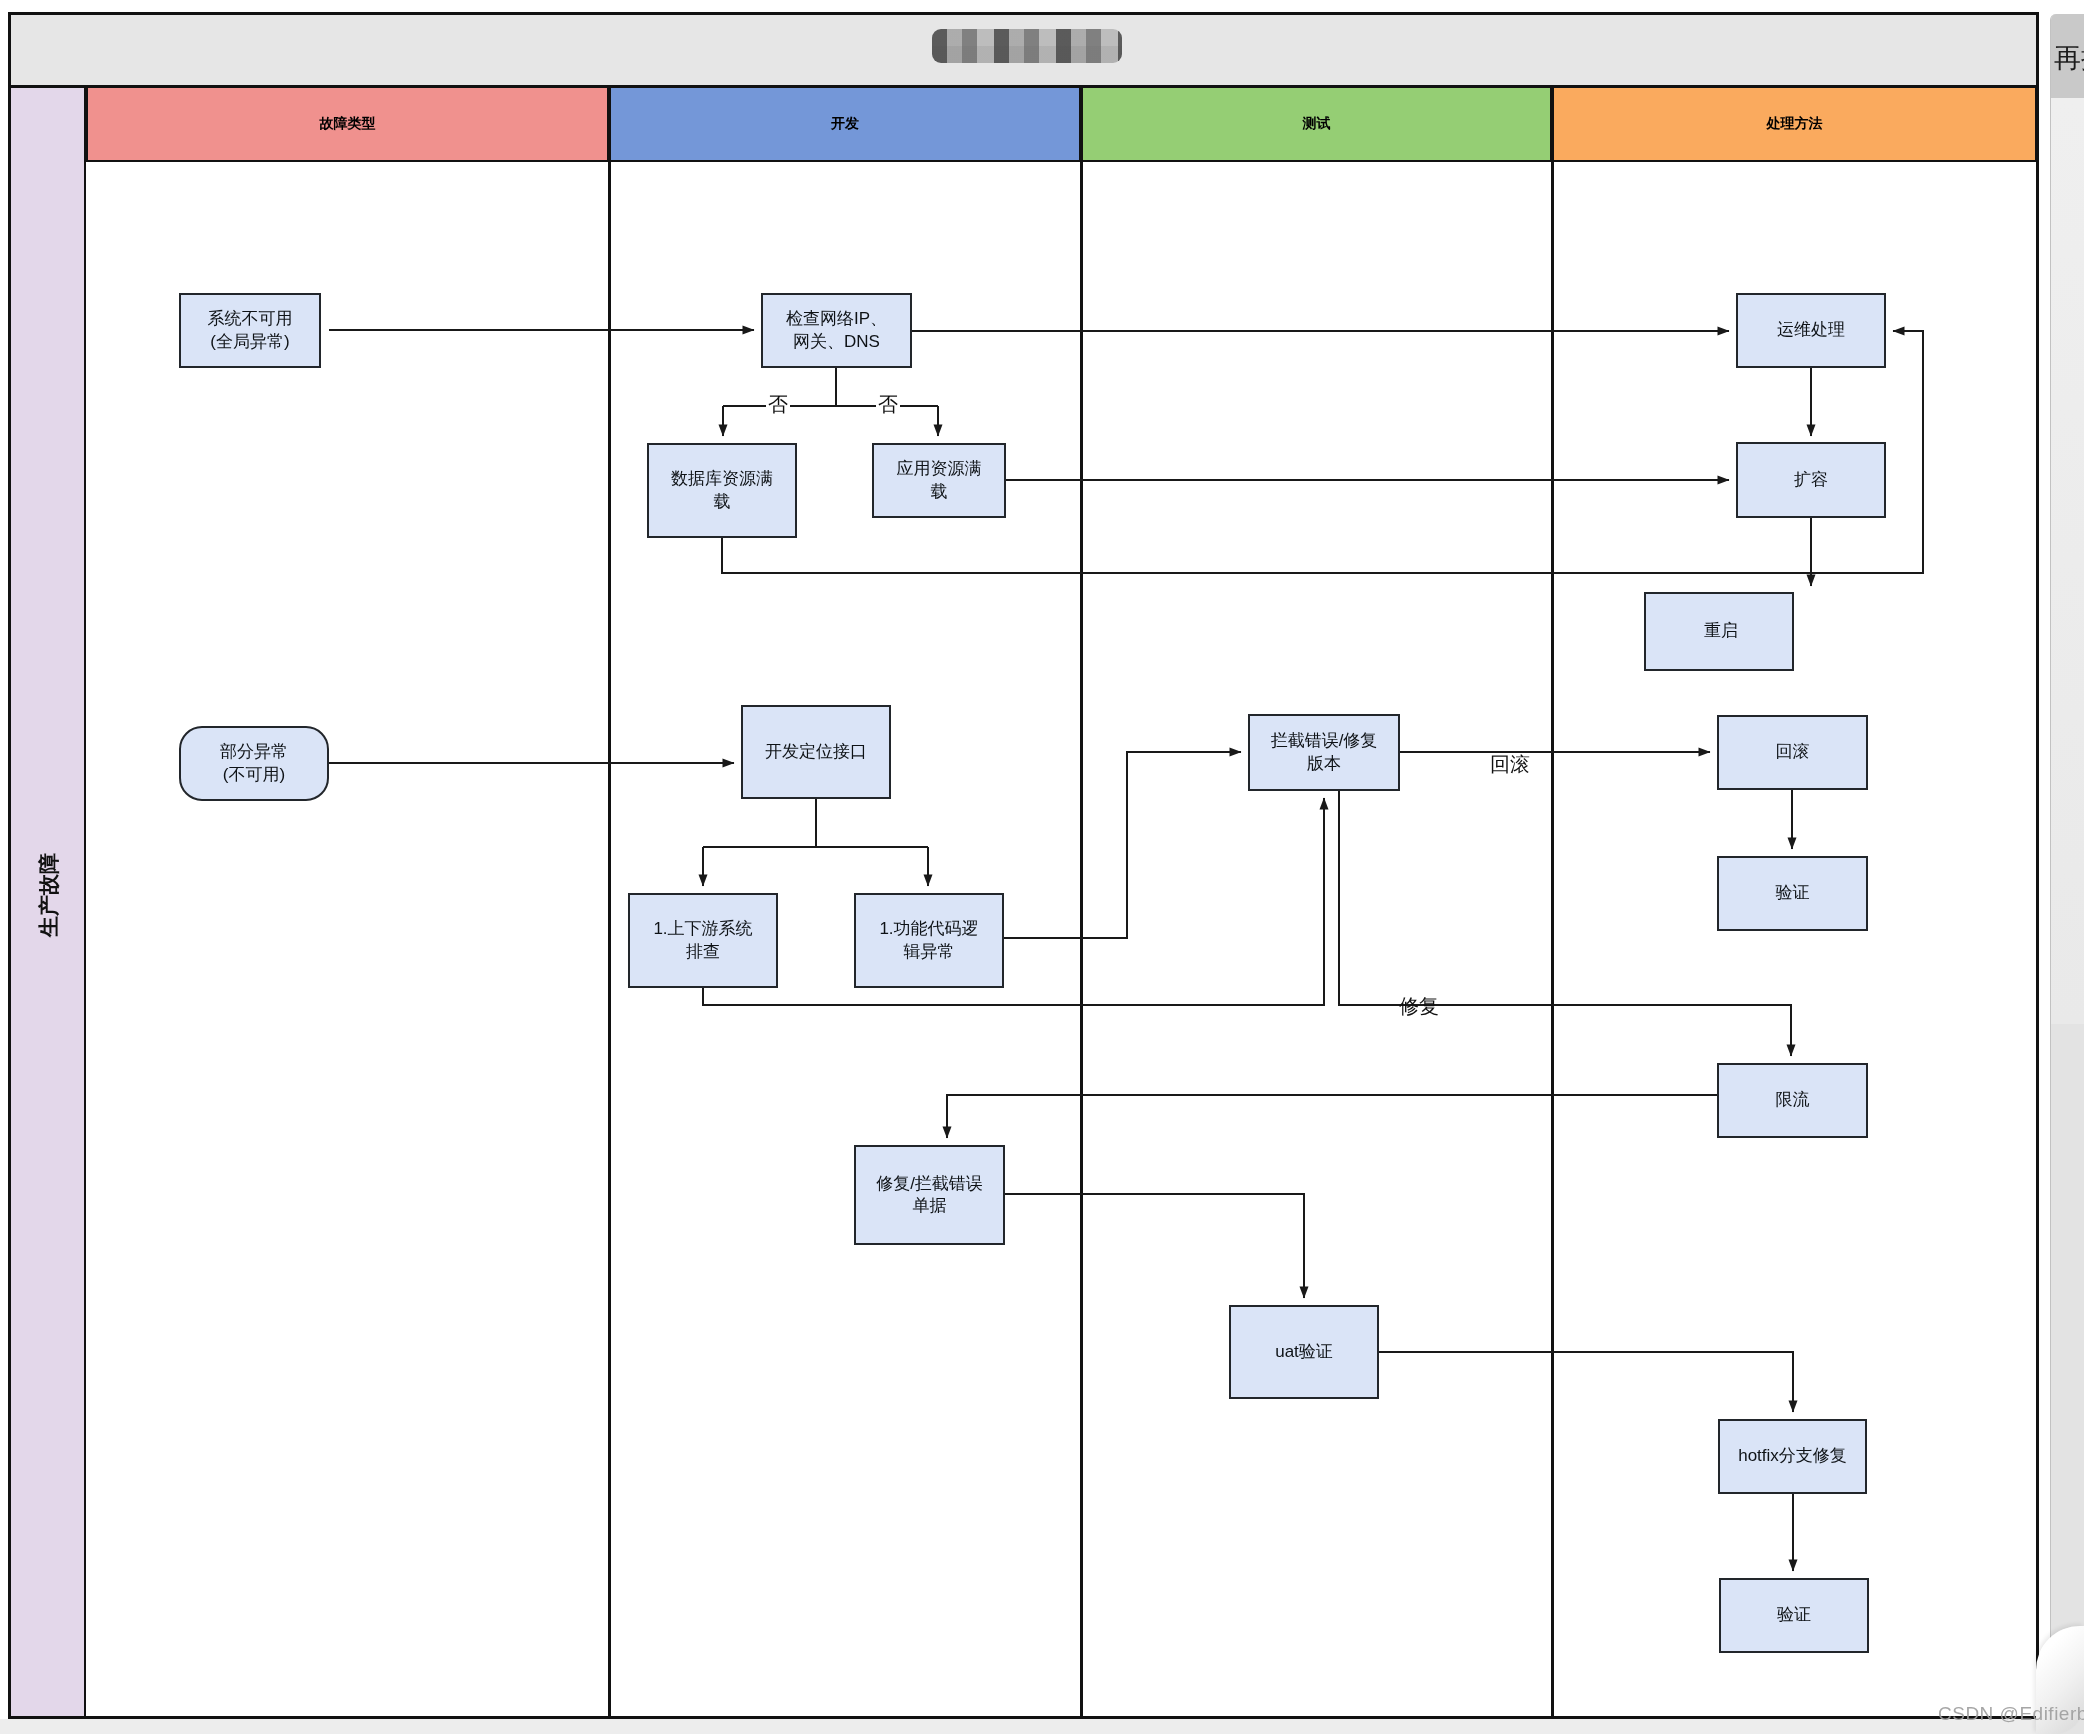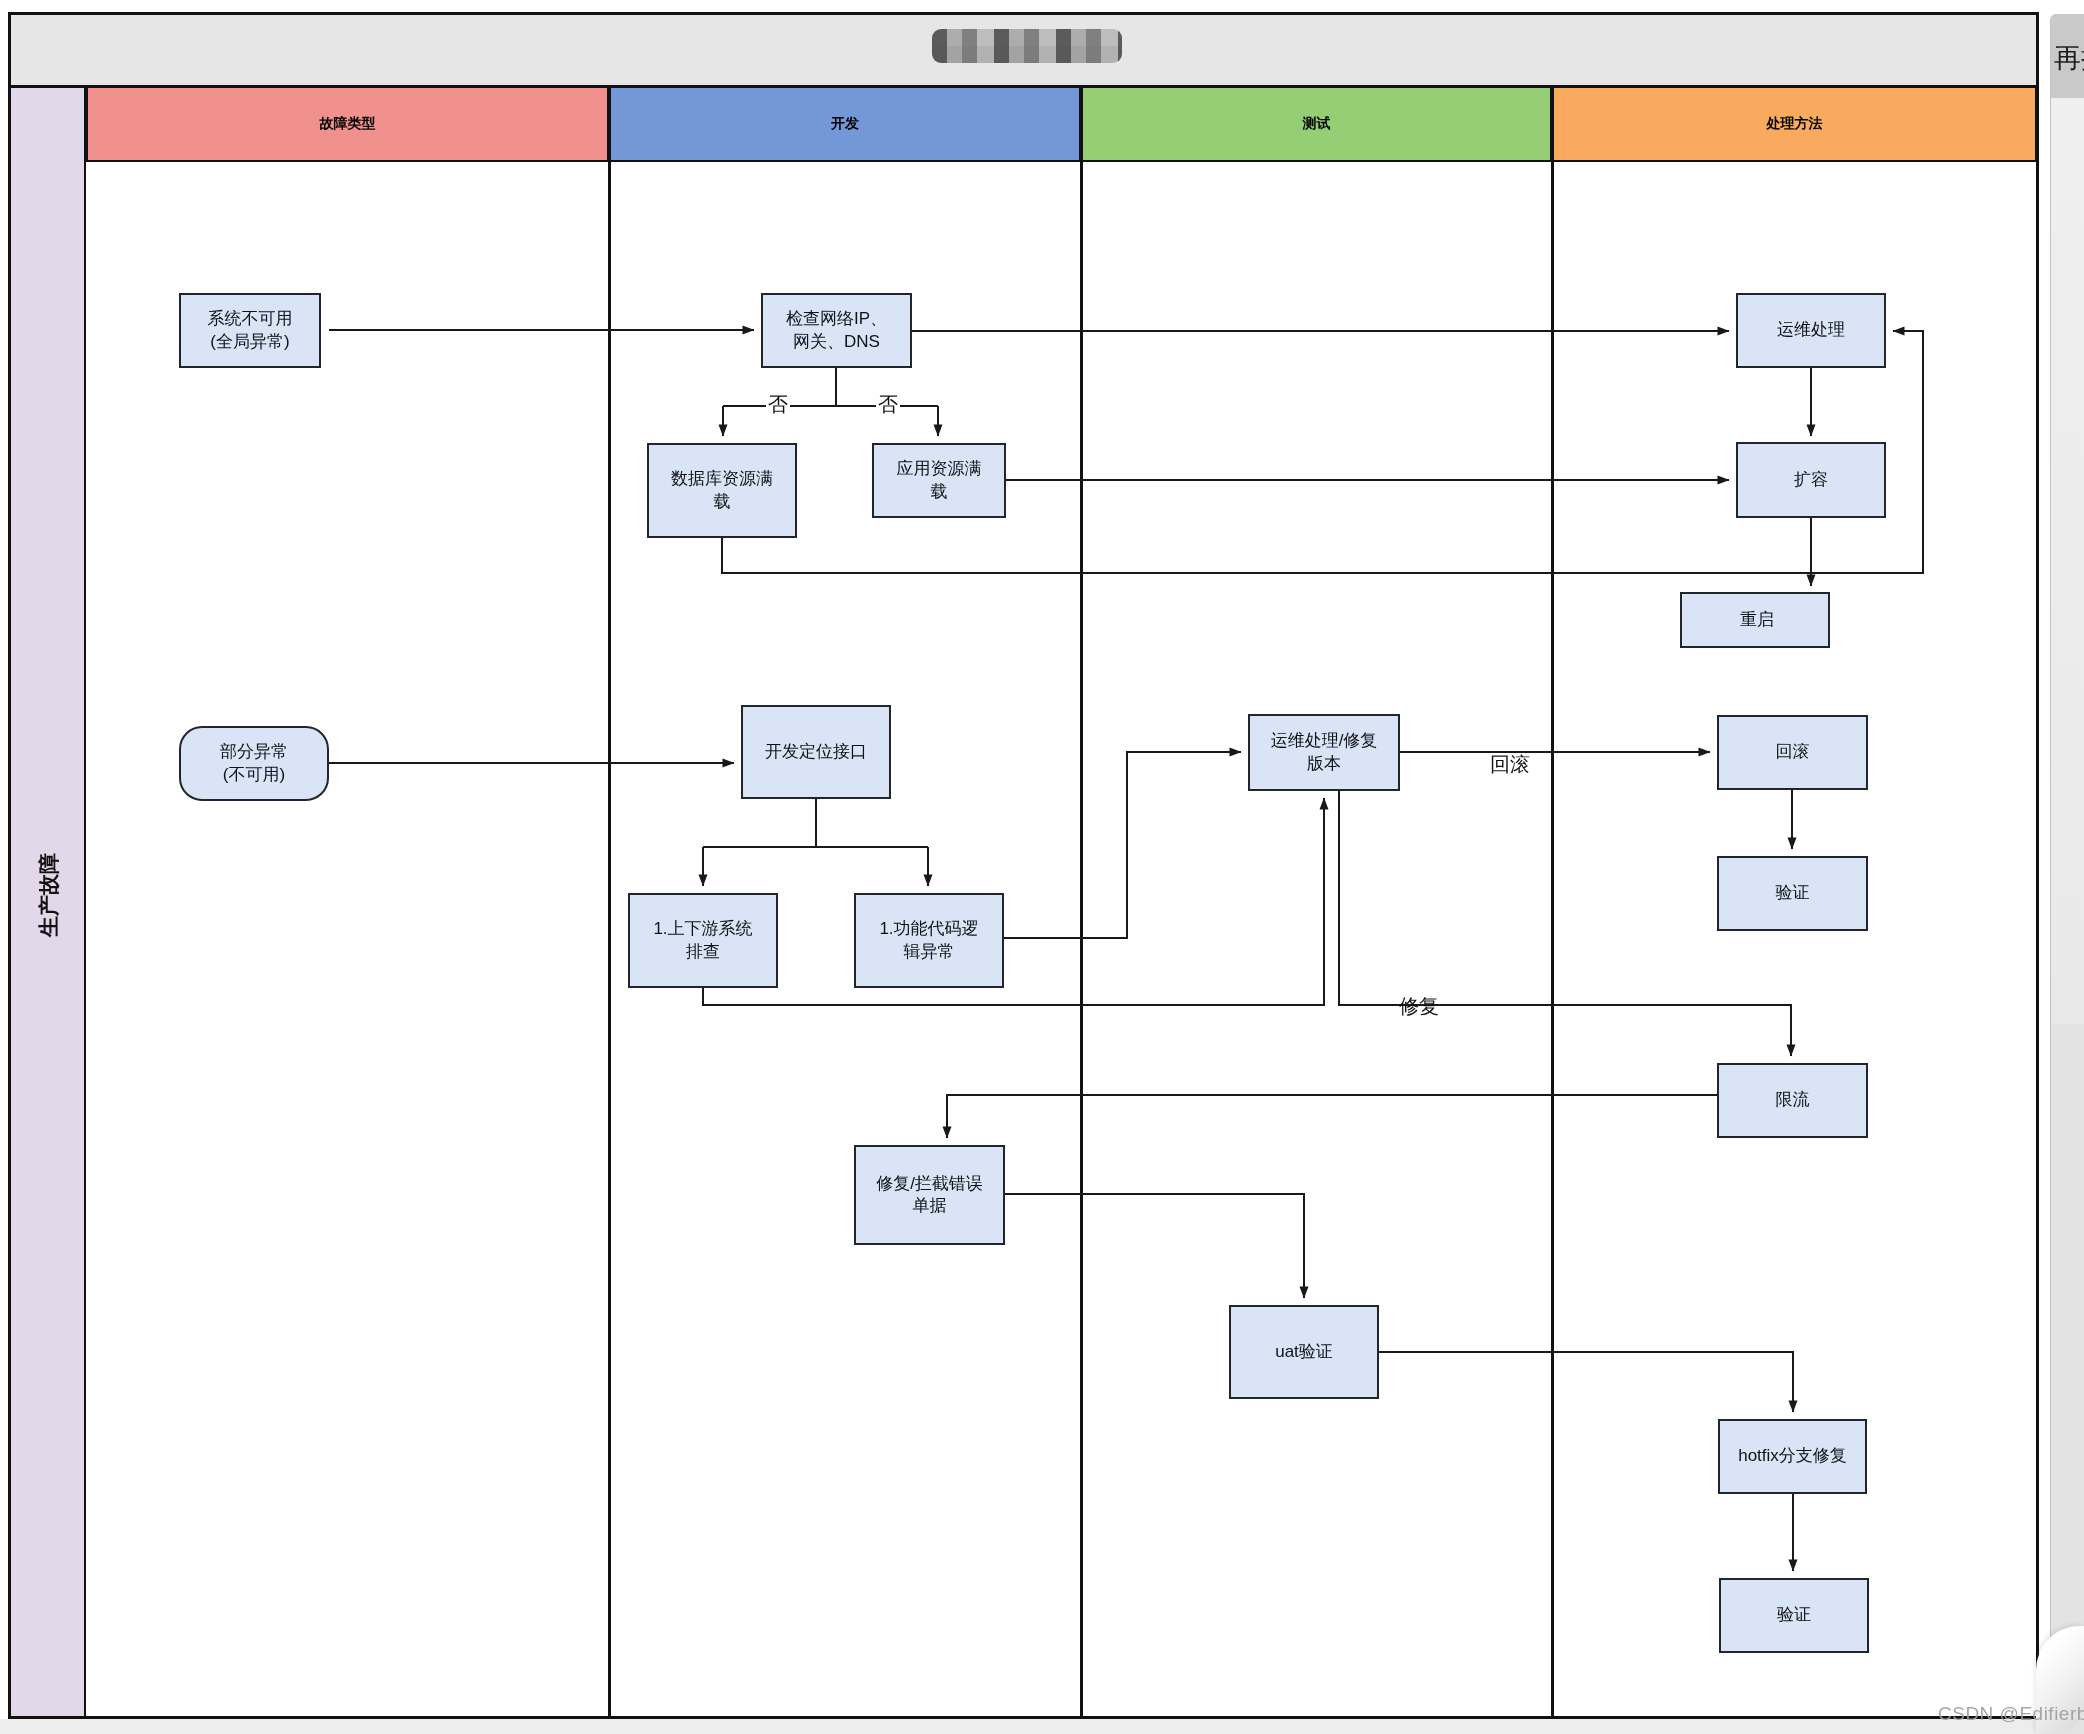--- a/index.html
+++ b/index.html
@@ -102,25 +102,25 @@
   <div class="node" style="left:179px;top:293px;width:142px;height:75px;">系统不可用
 (全局异常)</div>
   <div class="node" style="left:761px;top:293px;width:151px;height:75px;">检查网络IP、
 网关、DNS</div>
   <div class="node" style="left:1736px;top:293px;width:150px;height:75px;">运维处理</div>
   <div class="node" style="left:647px;top:443px;width:150px;height:95px;">数据库资源满
 载</div>
   <div class="node" style="left:872px;top:443px;width:134px;height:75px;">应用资源满
 载</div>
   <div class="node" style="left:1736px;top:442px;width:150px;height:76px;">扩容</div>
-  <div class="node" style="left:1680px;top:592px;width:150px;height:56px;padding-left:8px;">重启</div>
+  <div class="node" style="left:1644px;top:592px;width:150px;height:79px;padding-left:8px;">重启</div>
   <div class="node" style="left:179px;top:726px;width:150px;height:75px;border-radius:23px;">部分异常
 (不可用)</div>
   <div class="node" style="left:741px;top:705px;width:150px;height:94px;">开发定位接口</div>
-  <div class="node" style="left:1248px;top:714px;width:152px;height:77px;">运维处理/修复
+  <div class="node" style="left:1248px;top:714px;width:152px;height:77px;">拦截错误/修复
 版本</div>
   <div class="node" style="left:1717px;top:715px;width:151px;height:75px;">回滚</div>
   <div class="node" style="left:1717px;top:856px;width:151px;height:75px;">验证</div>
   <div class="node" style="left:628px;top:893px;width:150px;height:95px;">1.上下游系统
 排查</div>
   <div class="node" style="left:854px;top:893px;width:150px;height:95px;">1.功能代码逻
 辑异常</div>
   <div class="node" style="left:1717px;top:1063px;width:151px;height:75px;">限流</div>
   <div class="node" style="left:854px;top:1145px;width:151px;height:100px;">修复/拦截错误
 单据</div>

